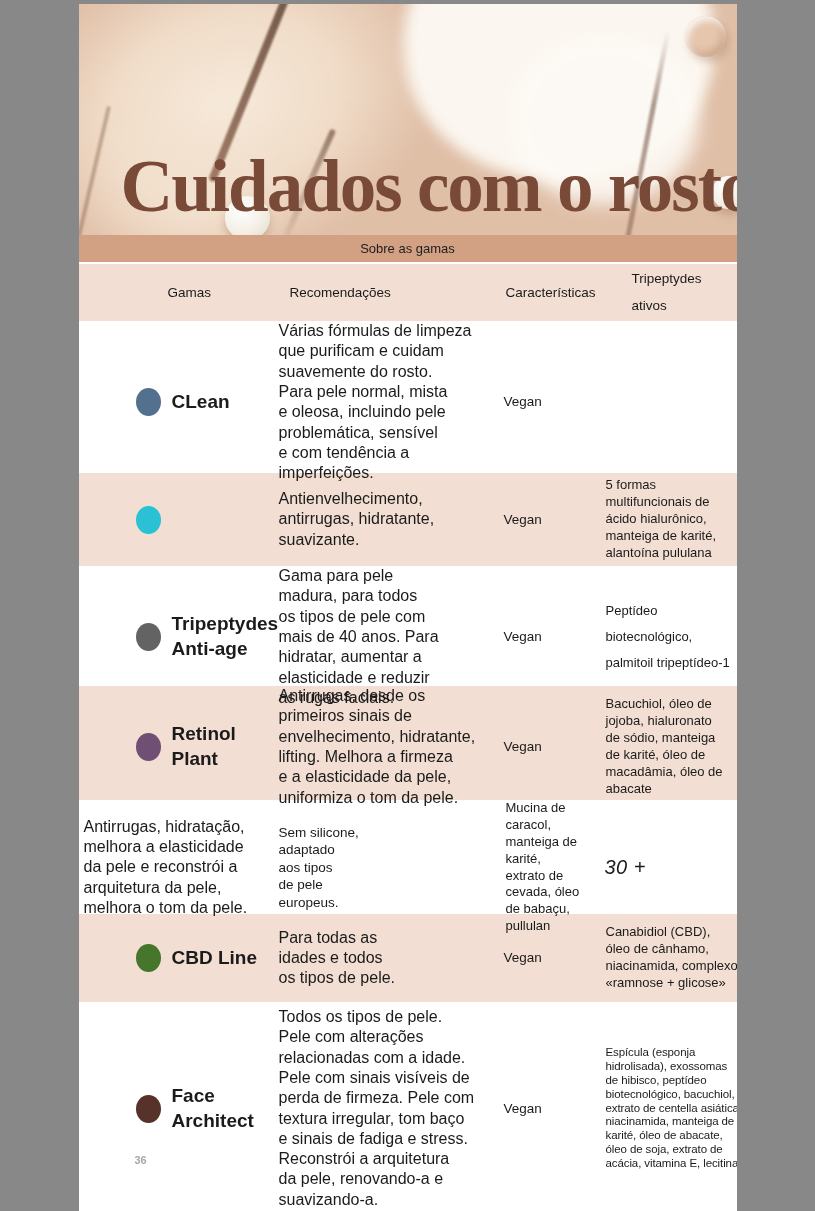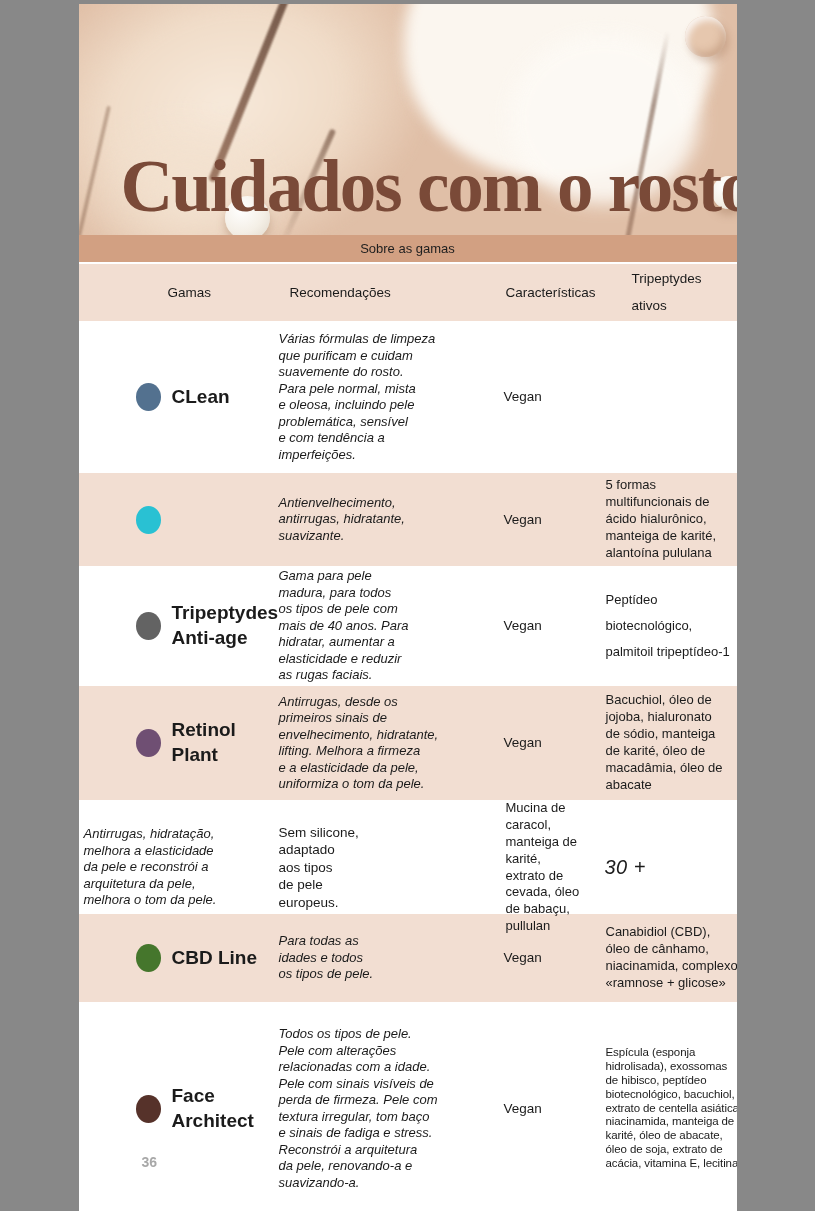--- a/index.html
+++ b/index.html
@@ -58,27 +58,27 @@
   .th-carac{padding-left:7px;}
   .th-ingred{padding-left:33px;width:95px;line-height:1.95;}
   .th-idade{padding-left:6px;}
   .row{background:#ffffff;}
   .row.alt{background:var(--row-alt-bg,#f2ded2);}
   .r0{height:152px;} .r1{height:93px;} .r2{height:120px;} .r3{height:114px;}
   .r4{height:114px;} .r5{height:88px;} .r6{height:213px;}
   .c-gamas{display:flex;align-items:center;gap:11px;padding-left:57px;
     font-size:19px;font-weight:bold;line-height:1.3;white-space:pre-line;}
   .dot{width:25px;height:28px;border-radius:50%;flex-shrink:0;}
-  .c-recom{padding-left:5px;font-size:13px;line-height:1.27;white-space:pre-line;font-style:italic;}
+  .c-recom{padding-left:5px;font-size:16px;line-height:1.27;white-space:pre-line;}
   .c-carac{padding-left:5px;font-size:13.5px;line-height:1.3;white-space:pre-line;}
   .c-ingred{padding-left:7px;font-size:13px;line-height:1.3;white-space:pre-line;}
   .r2 .c-ingred{line-height:2.0;font-size:13px;}
   .r6 .c-ingred{font-size:11.5px;line-height:1.2;letter-spacing:-0.1px;}
   .c-idade{font-size:20px;padding-left:6px;letter-spacing:.5px;font-style:italic;}
-  .page-number{position:absolute;left:63px;top:1150px;font-size:14px;
+  .page-number{position:absolute;left:56px;top:1150px;font-size:11px;
     font-weight:bold;color:#a8a8a8;}
 </style>
 </head>
 <body>
 
 <div class="page" style="--hero-bg: #e0bfa7; --band-bg: #d2a082; --row-alt-bg: #f2ded2; --title-color: #7a4a38;">
 
   <div class="hero">
     <div class="dec smear-left"></div>
     <div class="dec smear-left2"></div>

